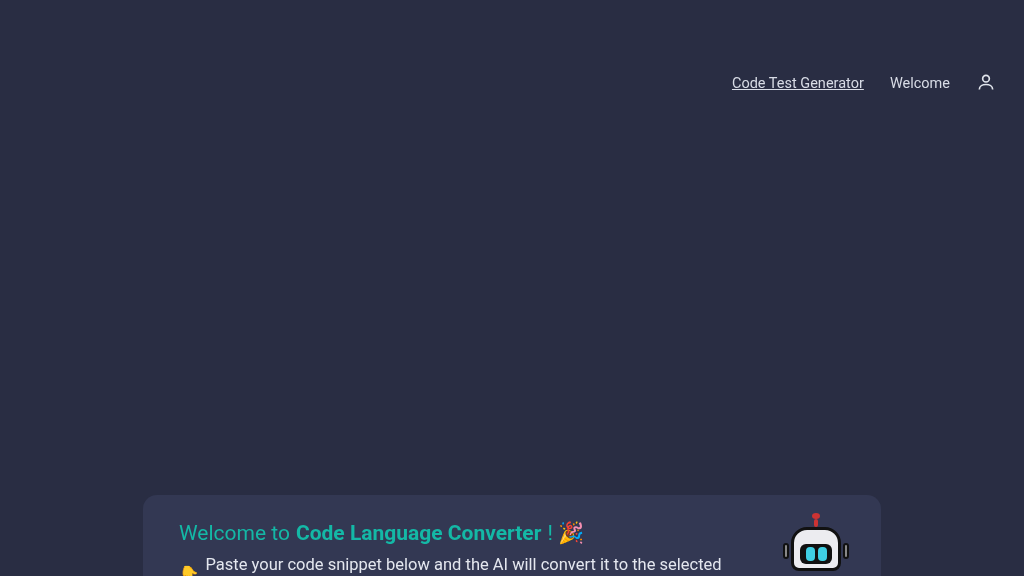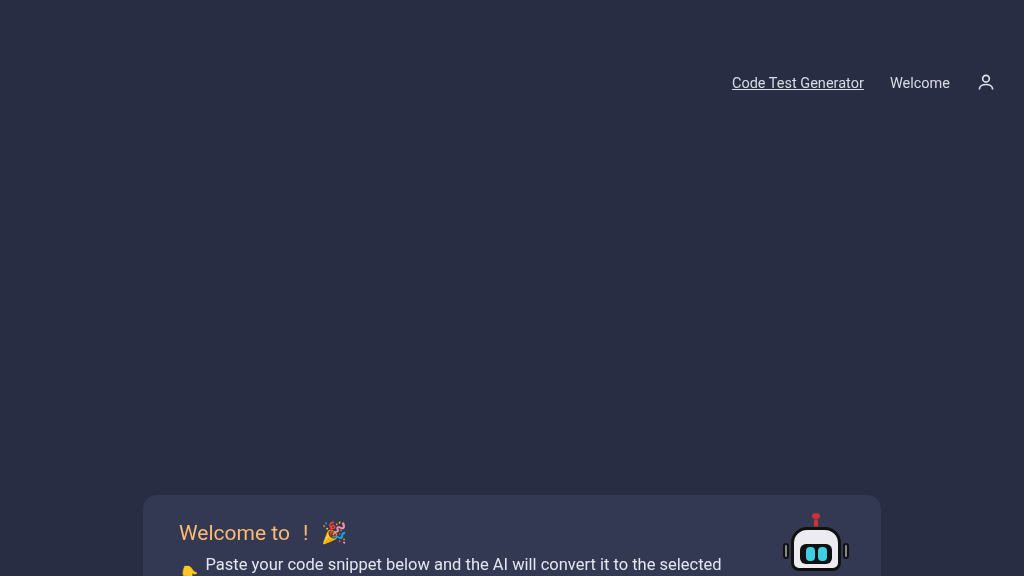--- a/index.html
+++ b/index.html
@@ -61,25 +61,25 @@
       display: flex;
       justify-content: space-between;
       align-items: flex-start;
     }
     .card-text {
       flex: 1;
     }
     .welcome-line {
       font-size: 21px;
       font-weight: 400;
-      color: #fdba74;
+      color: #14b8a6;
       display: flex;
       align-items: flex-start;
       flex-wrap: wrap;
-      gap: 13px;
+      gap: 6px;
     }
     .welcome-line .bold {
       font-weight: 700;
     }
     .emoji {
       display: inline-block;
     }
     .subtitle {
       margin-top: 10px;
       font-size: 16.5px;
@@ -168,20 +168,21 @@
       <path d="M4 21c0-4 4-6 8-6s8 2 8 6"></path>
     </svg>
   </div>
 </div>
 
 <div class="card">
   <div class="card-row">
     <div class="card-text">
       <div class="welcome-line">
         <span>Welcome to</span>
+        <span class="bold">Code Language Converter</span>
           <span>!</span>
         <span class="emoji">🎉</span>
       </div>
       <div class="subtitle">
         <span class="emoji">👇</span>
         <span>Paste your code snippet below and the AI will convert it to the selected language!</span>
       </div>
     </div>
     <div class="robot">
       <div class="robot-antenna"></div>

